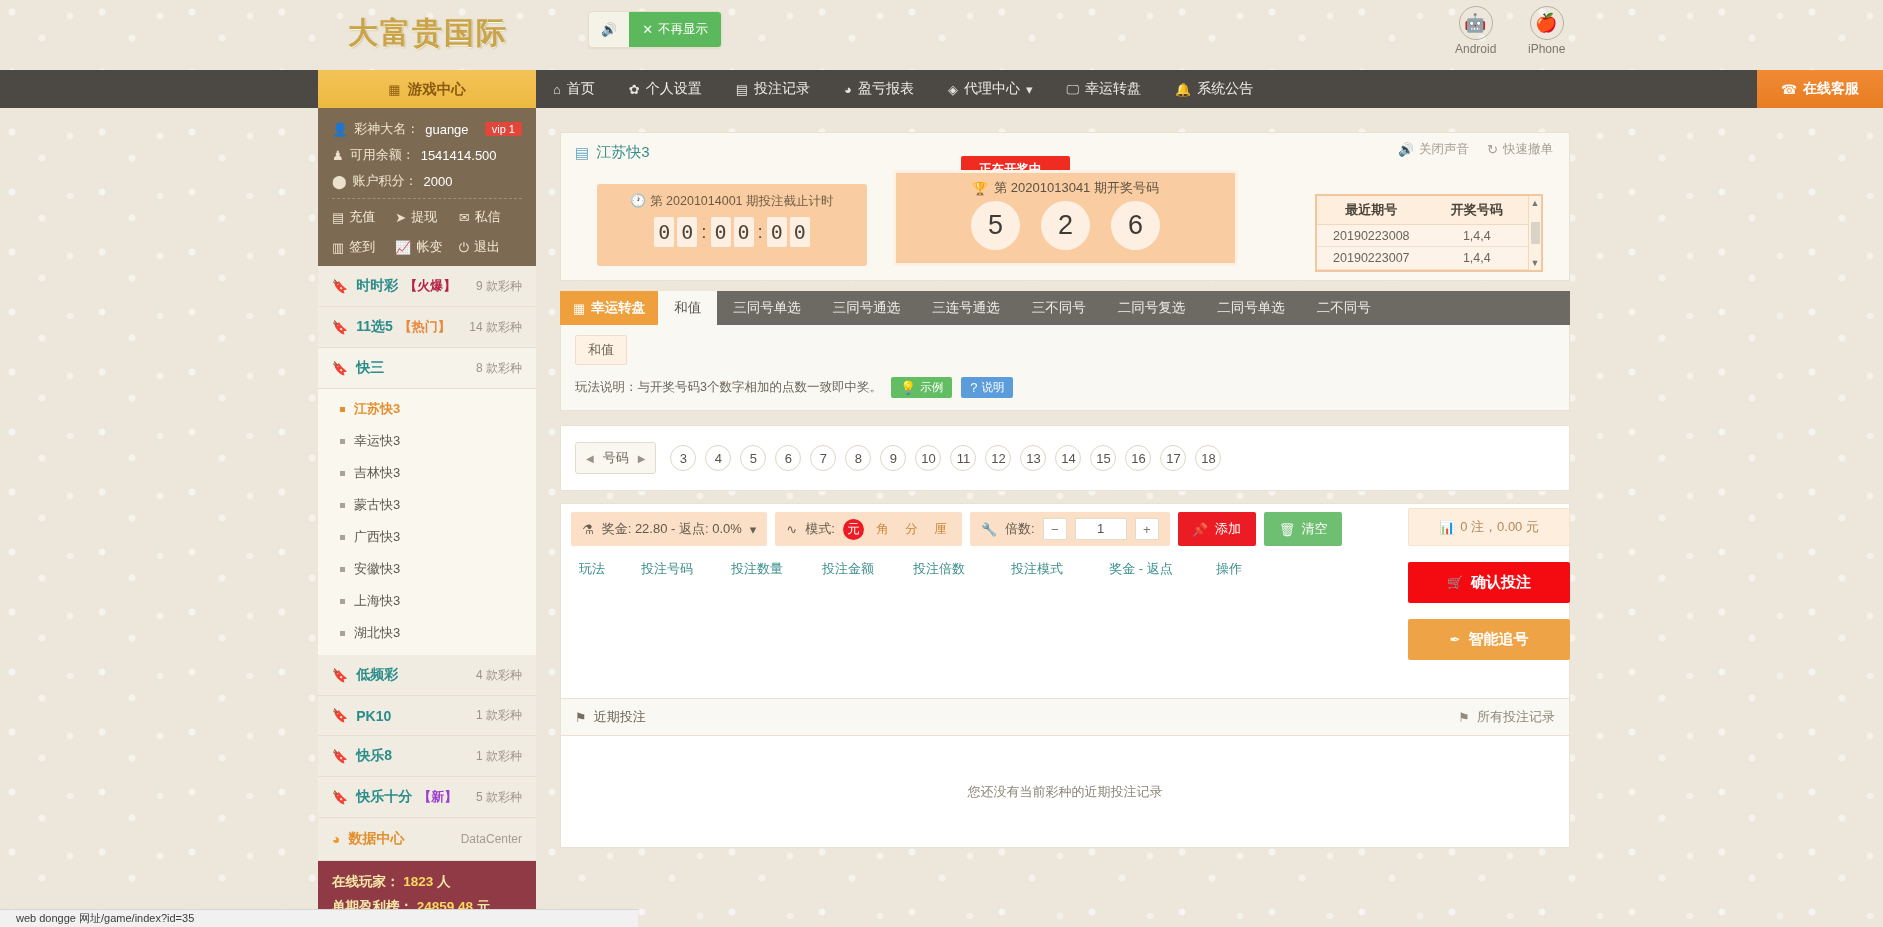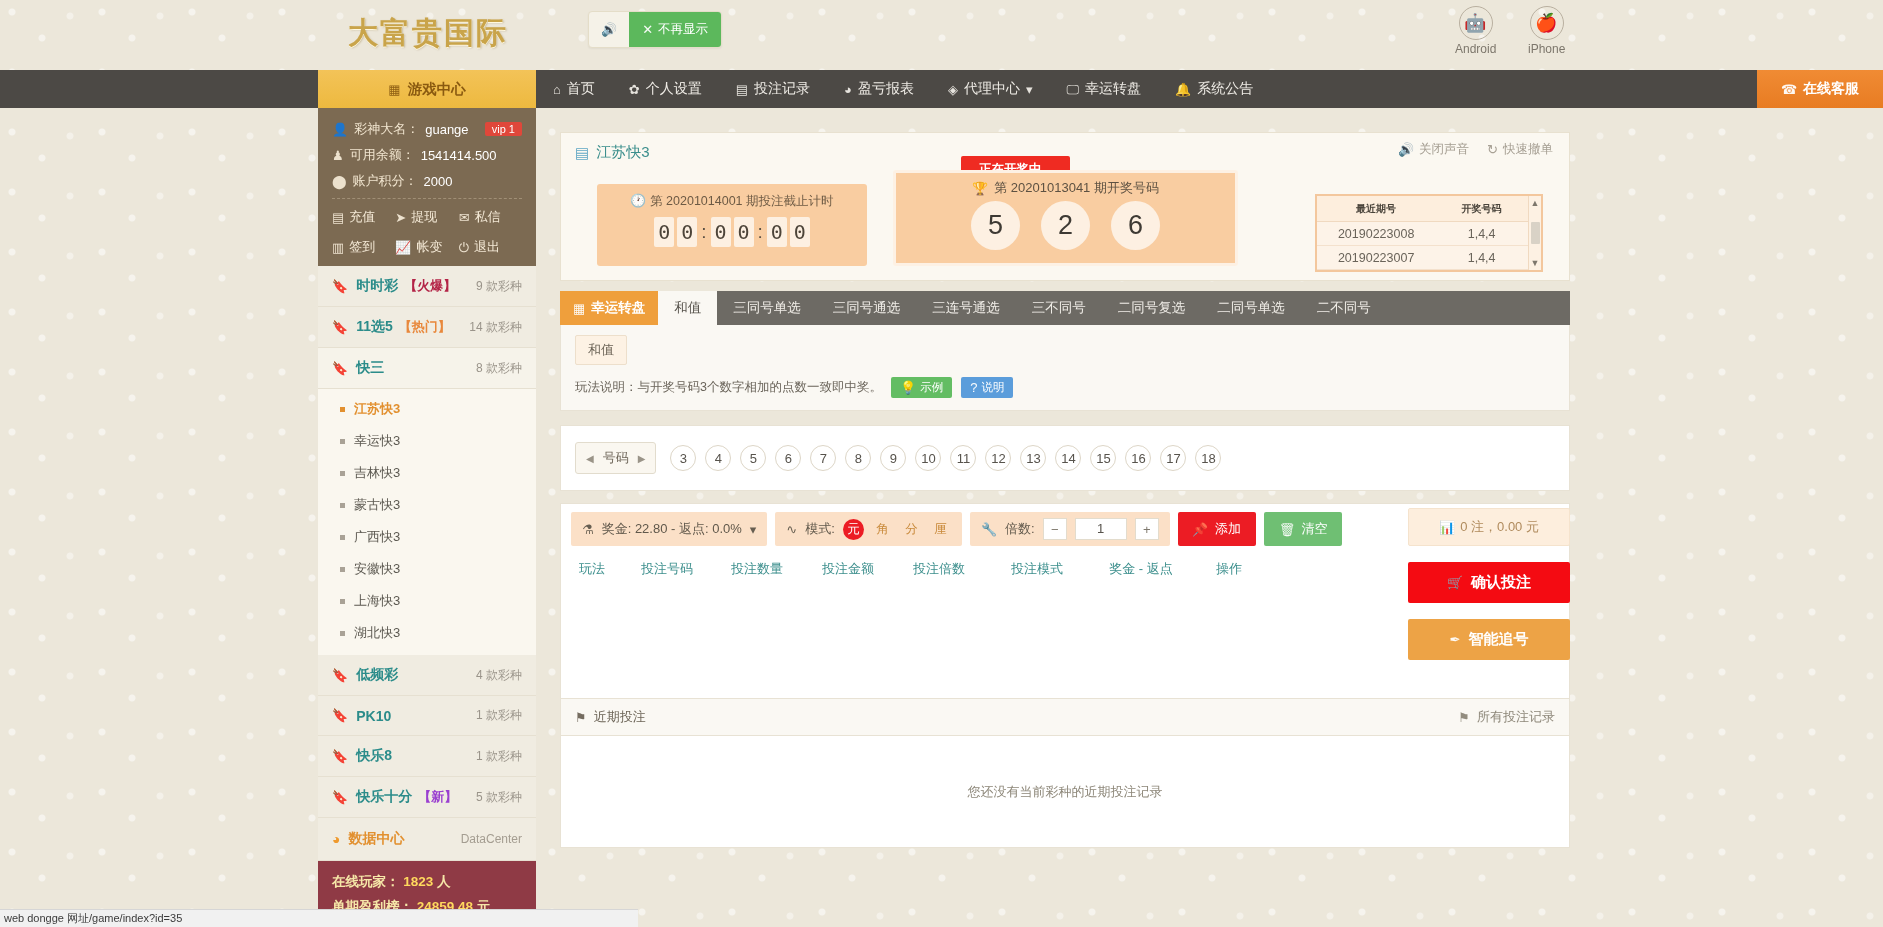--- a/index.html
+++ b/index.html
@@ -168,21 +168,21 @@
     background: #ef2b22; color: #fff; font-size: 12.5px;
     padding: 5px 18px; border-radius: 2px; font-weight: bold;
   }
 
   .recent-box {
     position: absolute; right: 12px; top: 24px; width: 228px; height: 78px;
     border: 2px solid #f3c79d; background: #fdf3e8; display: flex;
   }
   .recent-table { flex: 1; border-collapse: collapse; }
   .recent-table th {
-    font-size: 10px; color: #4a443b; font-weight: bold;
+    font-size: 13px; color: #4a443b; font-weight: bold;
     padding: 4px 10px; border-bottom: 1px solid #f0d9c0; background: #fdeedd;
   }
   .recent-table td {
     font-size: 12.5px; color: #6a645a; text-align: center;
     padding: 3px 0; border-bottom: 1px solid #f4e1cd;
   }
   .recent-scroll {
     width: 13px; background: #fdf1e3; border-left: 1px solid #f0d9c0;
     display: flex; flex-direction: column; justify-content: space-between; align-items: center;
     color: #7d776c; font-size: 9px; padding: 2px 0;
@@ -257,21 +257,21 @@
     margin-top: 16px; display: flex; align-items: center; justify-content: center; gap: 8px;
     color: #fff; font-size: 15px; font-weight: bold; padding: 11px 0; border-radius: 2px; cursor: pointer;
   }
   .btn-confirm { background: #f40b12; }
   .btn-chase { background: #eda346; }
 
   
   .statusbar {
     position: absolute; left: 0; bottom: 0; width: 638px; height: 18px;
     background: #f1f1f1; border-top: 1px solid #d6d6d6;
-    color: #3b3b3b; font-size: 11px; display: flex; align-items: center; padding-left: 4px;
+    color: #3b3b3b; font-size: 11px; display: flex; align-items: center; padding-left: 16px;
     white-space: nowrap; overflow: hidden;
   }
 </style>
 </head>
 <body>
 
 <div class="page">
   <div class="bg-pattern"></div>
 
   <div class="header">

